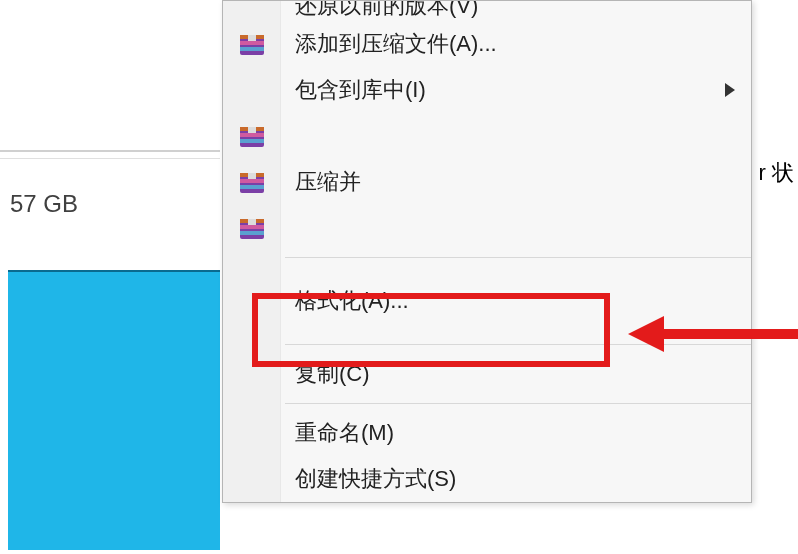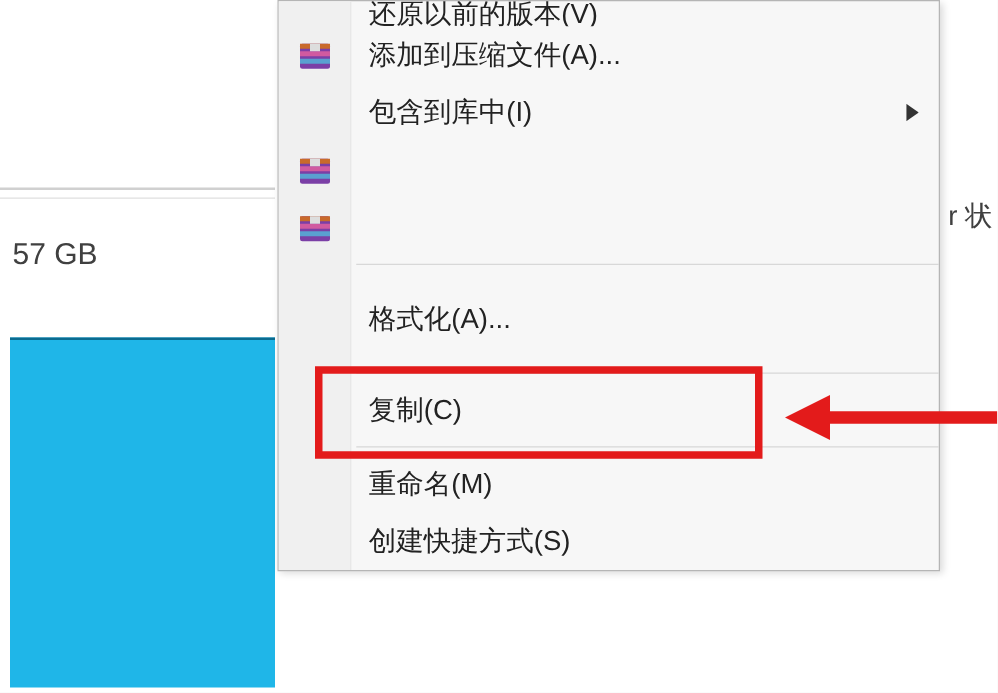--- a/index.html
+++ b/index.html
@@ -42,21 +42,21 @@
     top: 270px;
     width: 212px;
     height: 280px;
     background: #1fb6e8;
     border-top: 2px solid #0a6b90;
   }
   .right-label {
     position: absolute;
     right: 4px;
     top: 158px;
-    color: #404040;
+    color: #000000;
     font-size: 22px;
   }
 
   .context-menu {
     position: absolute;
     left: 222px;
     top: 0;
     width: 530px;
     background: #f7f7f7;
     border: 1px solid #b5b5b5;
@@ -122,21 +122,21 @@
 
 <div class="bg-left"></div>
 <div class="bg-left-line2"></div>
 <div class="disk-size">57 GB</div>
 <div class="cyan-panel"></div>
 <div class="right-label">r 状</div>
 
 <div class="context-menu">
   <div class="menu-gutter"></div>
 
-  <div class="menu-item" style="height:20px;overflow:hidden;">
+  <div class="menu-item" style="height:20px;overflow:hidden;align-items:flex-end;">
     <span>还原以前的版本(V)</span>
   </div>
 
   <div class="menu-item">
     <span class="icon">
       <svg viewBox="0 0 30 30">
         <rect x="3" y="6" width="24" height="20" rx="2" fill="#7b3fa6"></rect>
         <rect x="3" y="6" width="24" height="4" fill="#c96a2b"></rect>
         <rect x="3" y="12" width="24" height="4" fill="#d05aa0"></rect>
         <rect x="3" y="18" width="24" height="4" fill="#5aa0d0"></rect>
@@ -160,20 +160,32 @@
       <svg viewBox="0 0 30 30">
         <rect x="3" y="6" width="24" height="20" rx="2" fill="#7b3fa6"></rect>
         <rect x="3" y="6" width="24" height="4" fill="#c96a2b"></rect>
         <rect x="3" y="12" width="24" height="4" fill="#d05aa0"></rect>
         <rect x="3" y="18" width="24" height="4" fill="#5aa0d0"></rect>
         <rect x="11" y="6" width="8" height="6" fill="#ddd"></rect>
       </svg>
     </span>
   </div>
 
+  <div class="menu-item">
+    <span class="icon">
+      <svg viewBox="0 0 30 30">
+        <rect x="3" y="6" width="24" height="20" rx="2" fill="#7b3fa6"></rect>
+        <rect x="3" y="6" width="24" height="4" fill="#c96a2b"></rect>
+        <rect x="3" y="12" width="24" height="4" fill="#d05aa0"></rect>
+        <rect x="3" y="18" width="24" height="4" fill="#5aa0d0"></rect>
+        <rect x="11" y="6" width="8" height="6" fill="#ddd"></rect>
+      </svg>
+    </span>
+    <span>压缩并</span>
+  </div>
 
   <div class="menu-item">
     <span class="icon">
       <svg viewBox="0 0 30 30">
         <rect x="3" y="6" width="24" height="20" rx="2" fill="#7b3fa6"></rect>
         <rect x="3" y="6" width="24" height="4" fill="#c96a2b"></rect>
         <rect x="3" y="12" width="24" height="4" fill="#d05aa0"></rect>
         <rect x="3" y="18" width="24" height="4" fill="#5aa0d0"></rect>
         <rect x="11" y="6" width="8" height="6" fill="#ddd"></rect>
       </svg>

